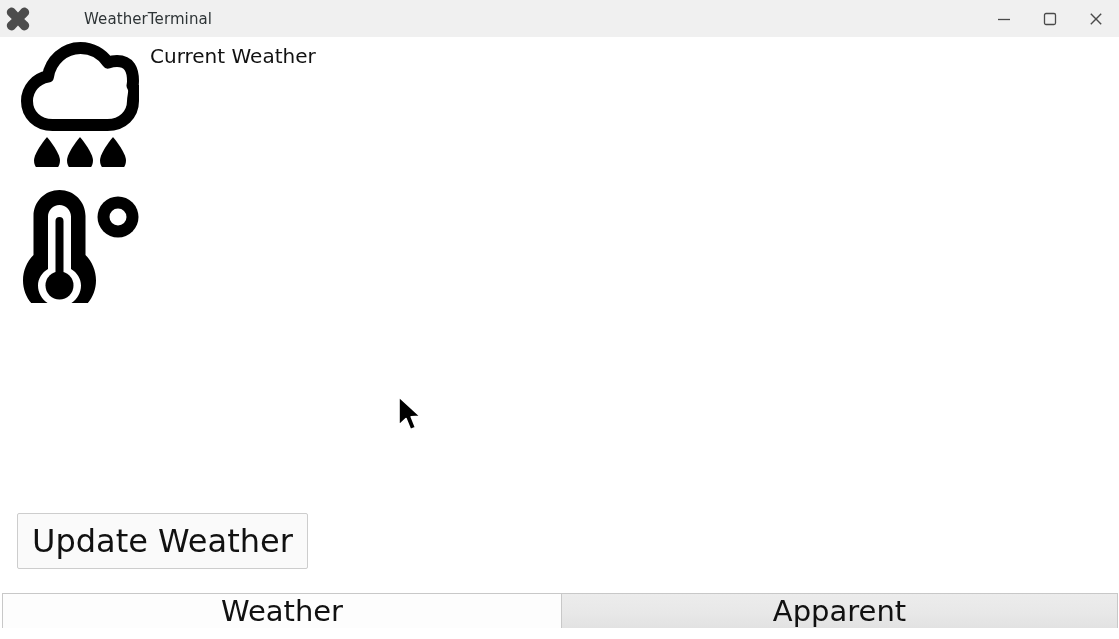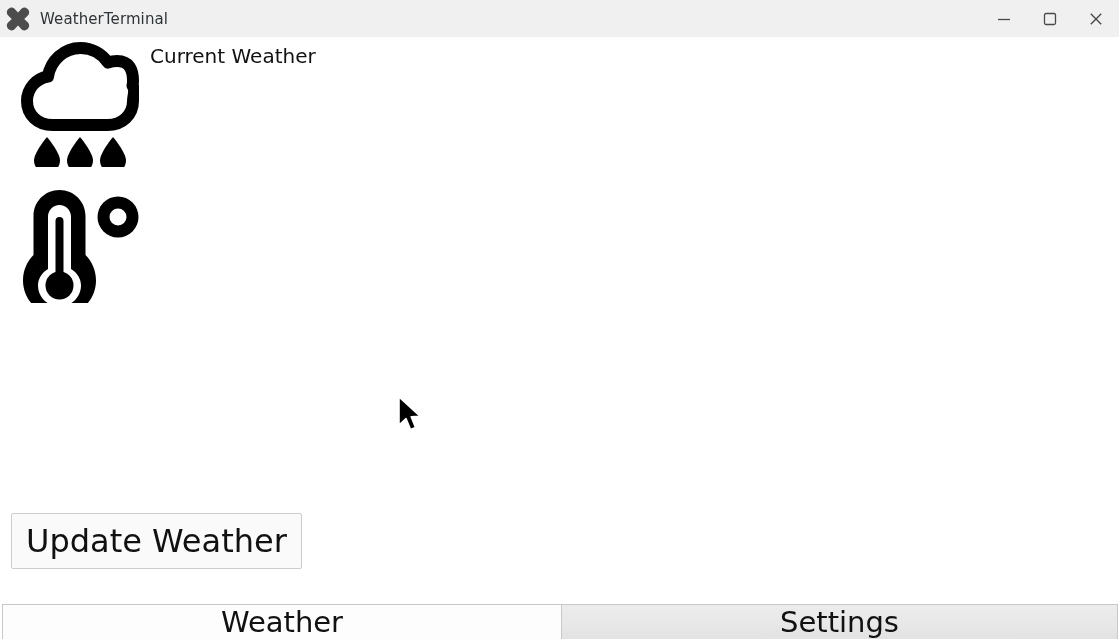--- a/index.html
+++ b/index.html
@@ -40,20 +40,21 @@
     margin-left: 5px;
     margin-right: 9px;
     flex: 0 0 auto;
     display: block;
   }
   #window-title {
     font-size: 15px;
     color: #2e3436;
     letter-spacing: 0.1px;
     white-space: nowrap;
+    margin-left: 44px;
   }
   #window-controls {
     position: absolute;
     right: 0;
     top: 0;
     height: 37px;
     display: flex;
     align-items: center;
   }
   .win-ctrl {
@@ -118,21 +119,21 @@
     left: 396px;
     top: 358px;
     width: 26px;
     height: 38px;
     pointer-events: none;
   }
 
   
   #button-bar {
     position: absolute;
-    left: 11px;
+    left: 17px;
     top: 476px;
     display: flex;
     align-items: flex-start;
     gap: 5px;
   }
   .action-button {
     background: #fafafa;
     border: 1px solid #cdcdcd;
     border-radius: 2px;
     height: 56px;
@@ -144,21 +145,21 @@
     white-space: nowrap;
     cursor: default;
     box-sizing: border-box;
   }
 
   
   #tab-bar {
     height: 59px;
     min-height: 59px;
     display: flex;
-    align-items: flex-end;
+    align-items: center;
     background: #ffffff;
     box-sizing: border-box;
   }
   .tab {
     display: flex;
     align-items: center;
     justify-content: center;
     font-size: 29px;
     color: #111111;
     cursor: default;
@@ -277,17 +278,17 @@
       <button class="action-button">Update Weather</button>
     </div>
 
   </div>
 
   <div id="tab-bar">
     <div class="tab active">
       <span>Weather</span>
     </div>
     <div class="tab inactive">
-      <span>Settings</span>
+      <span>Apparent</span>
     </div>
   </div>
 
 </div>
 
 </body></html>

